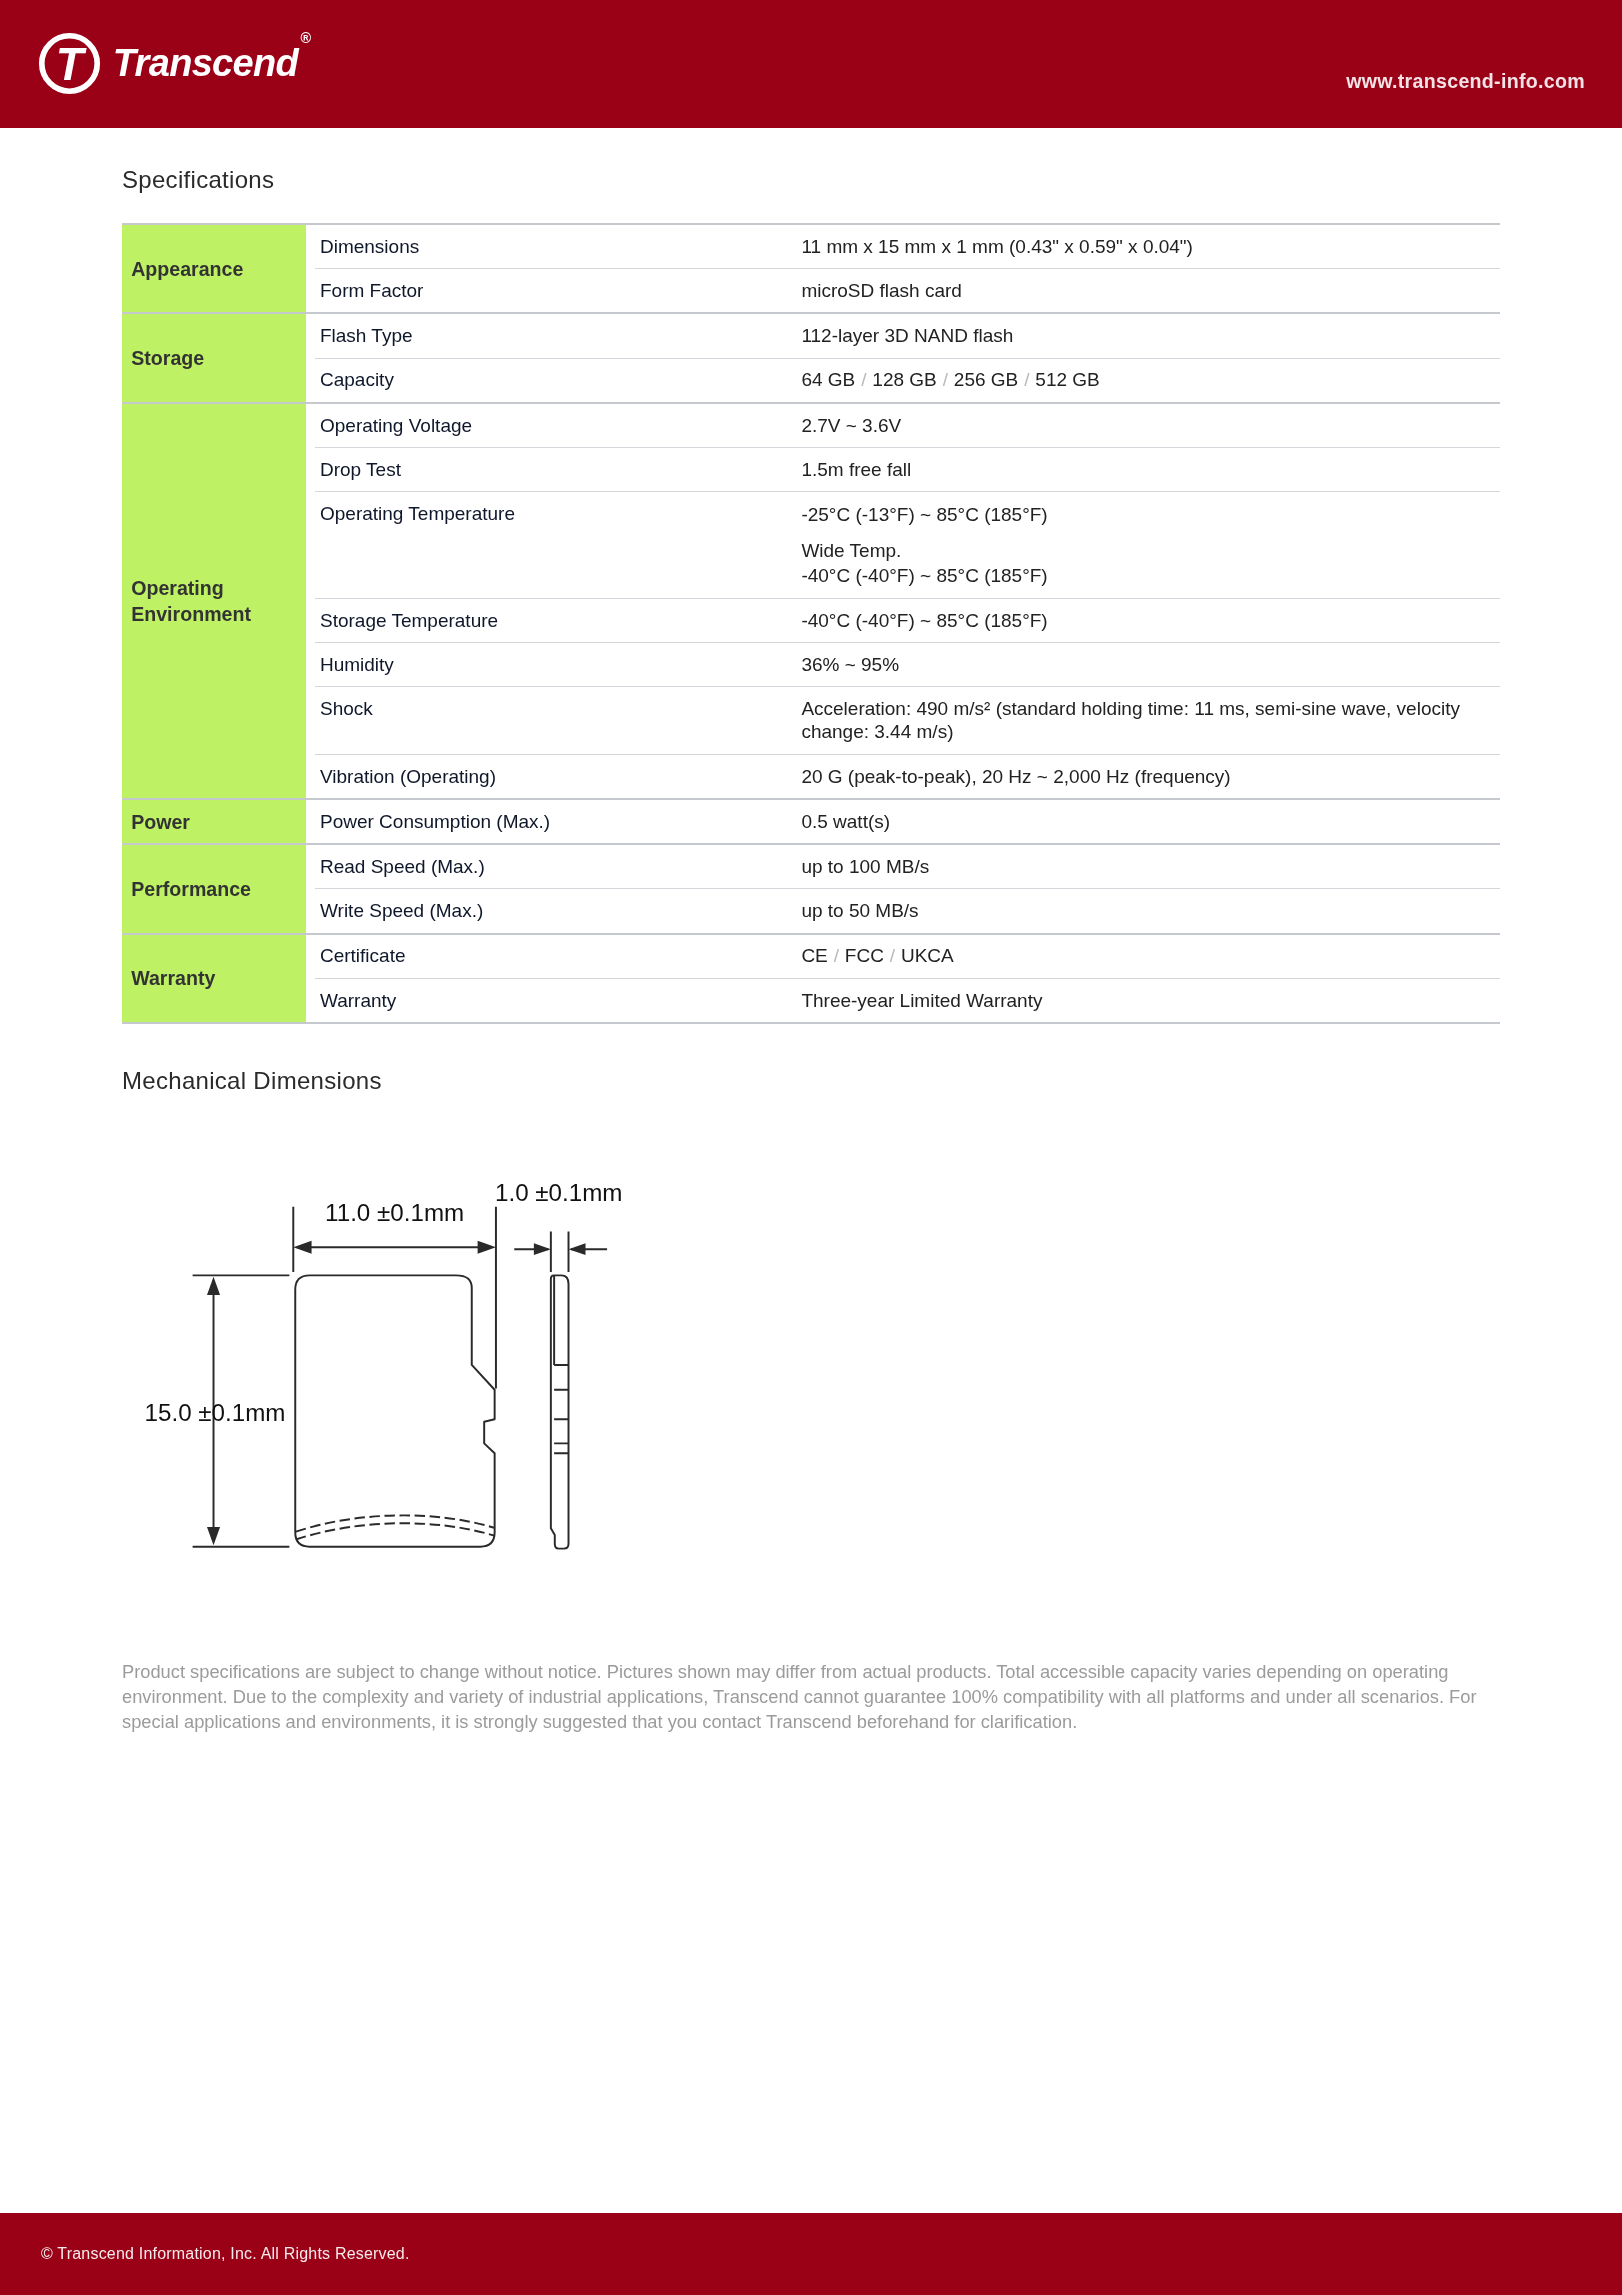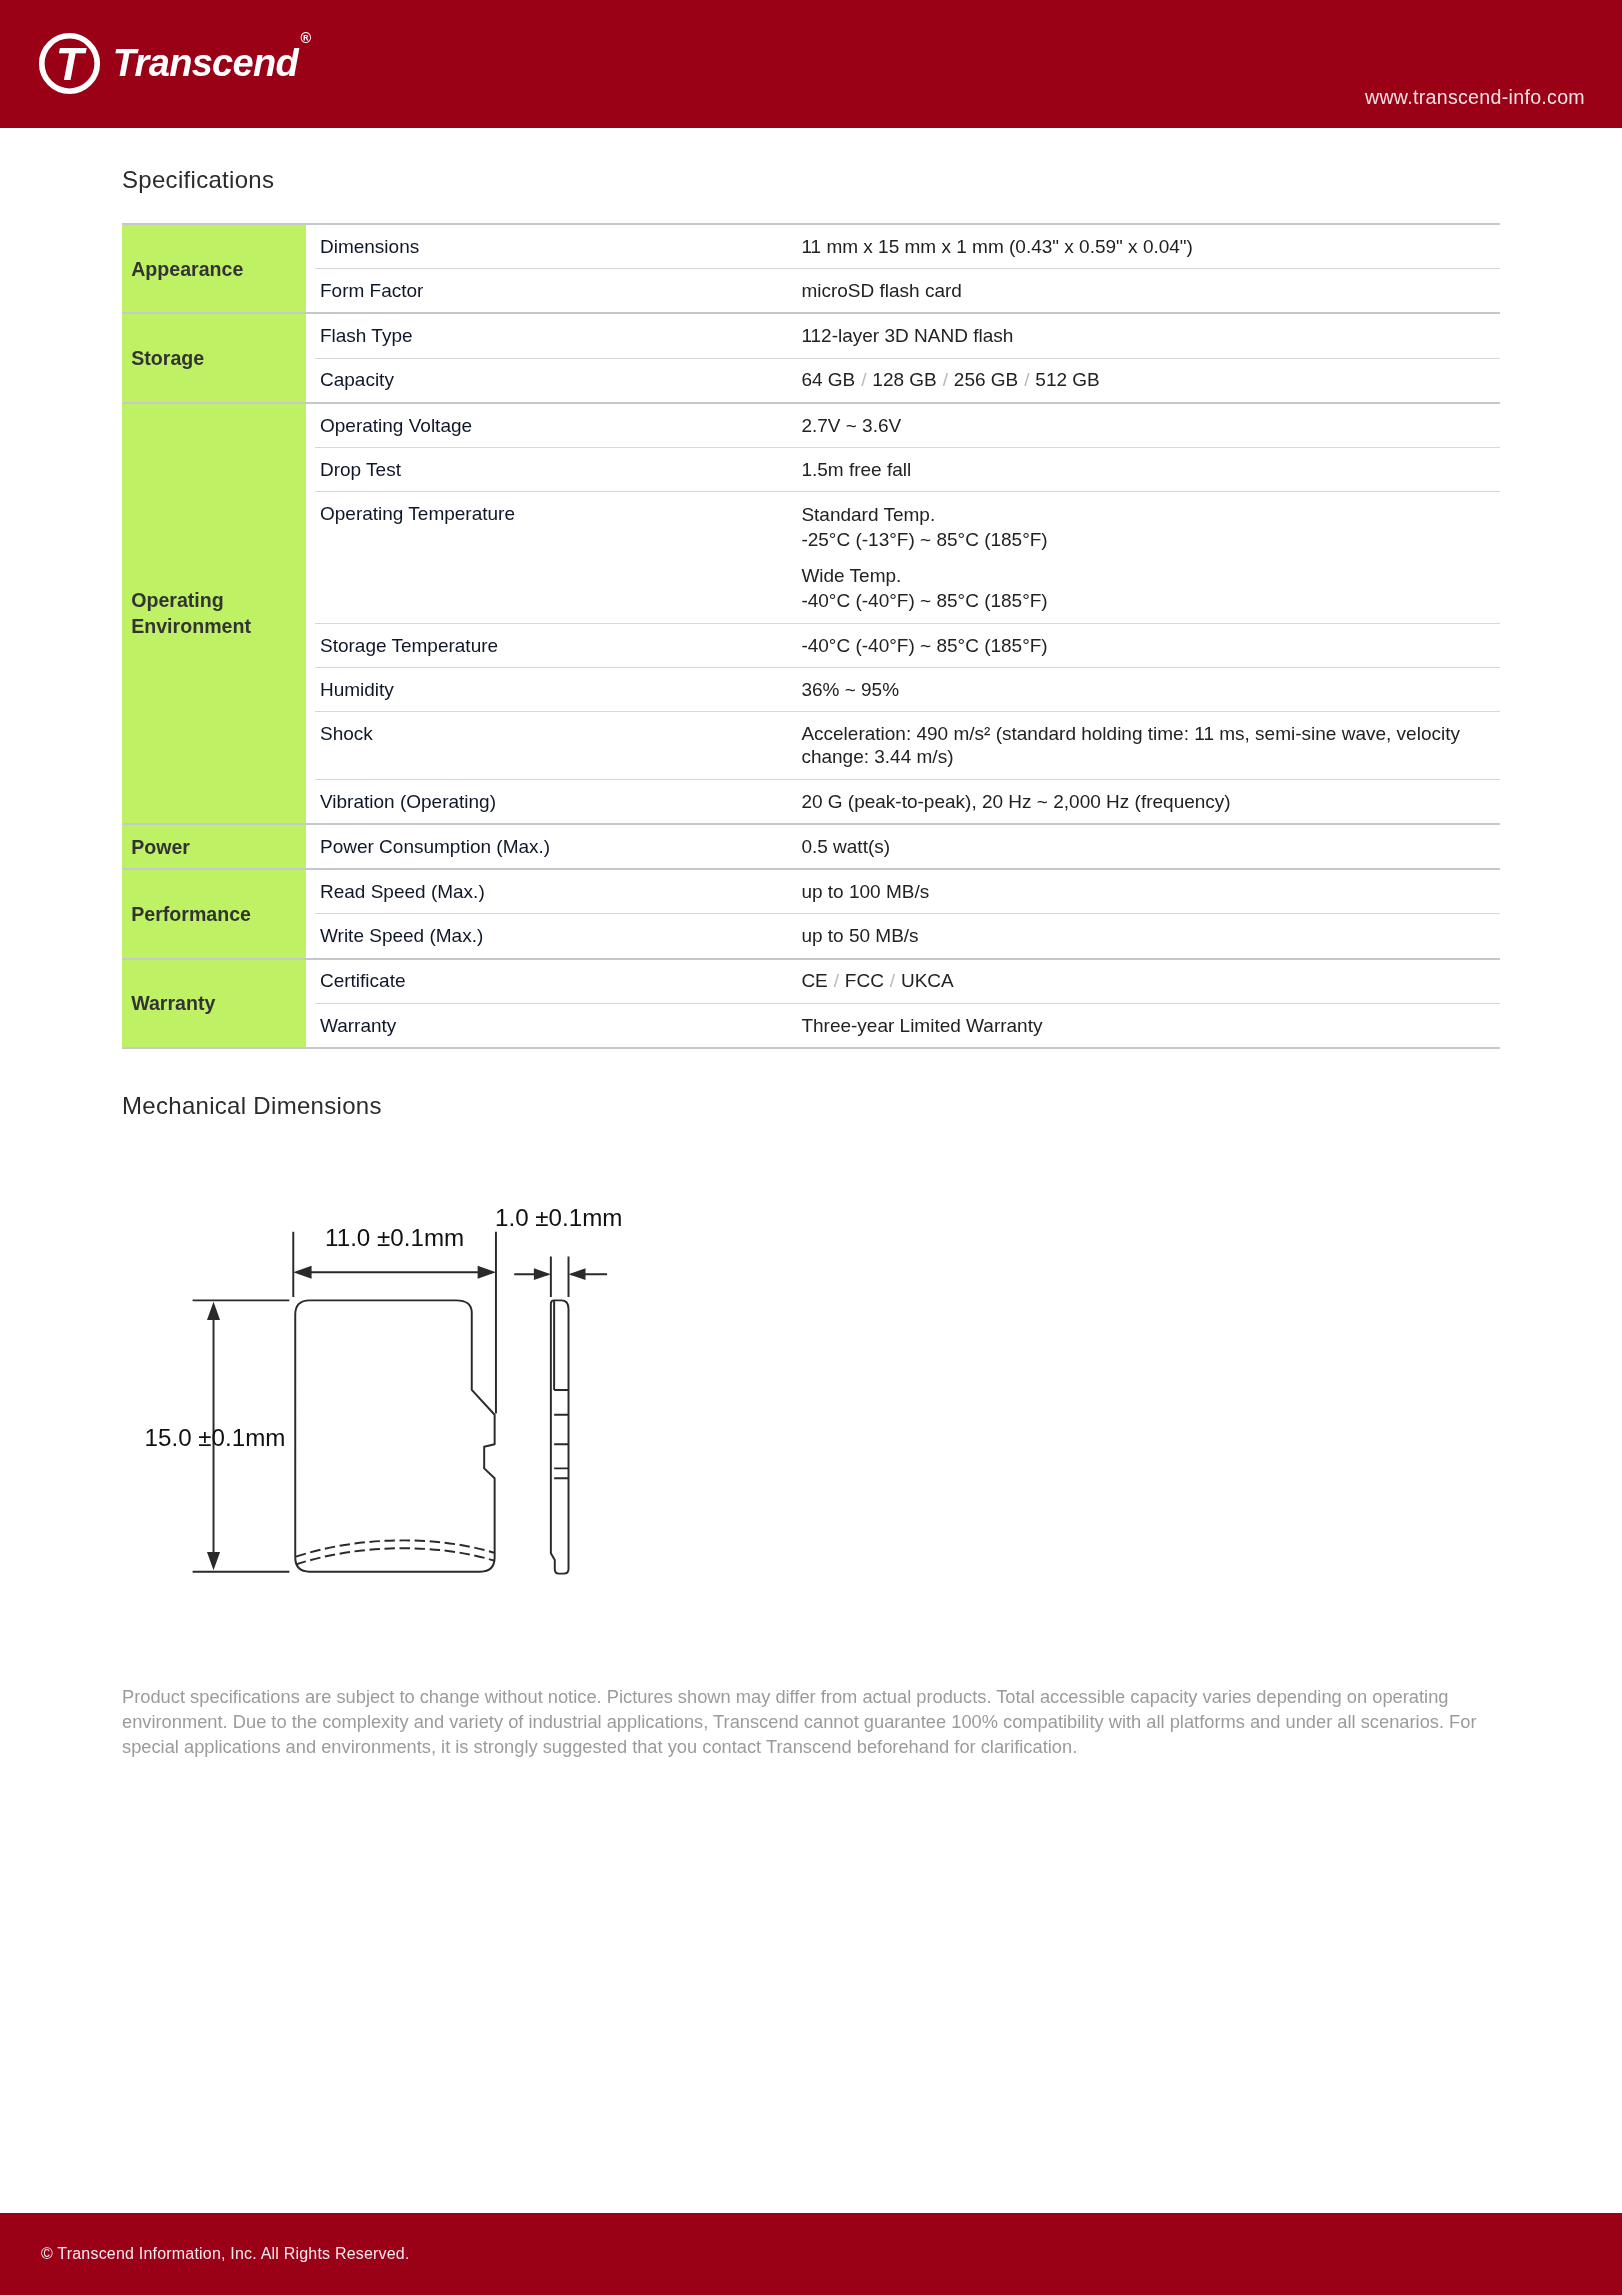--- a/index.html
+++ b/index.html
@@ -23,22 +23,22 @@
   .logo-circle{width:63px;height:63px;}
   .wordmark{
     color:#ffffff;font-size:38px;font-weight:bold;font-style:italic;
     letter-spacing:-0.7px;margin-left:11.8px;
   }
   .reg-mark{
     color:#ffffff;font-size:14.4px;font-weight:bold;
     vertical-align:top;position:relative;top:-11.8px;left:2.6px;font-style:normal;
   }
   .website{
-    position:absolute;right:37px;bottom:19px;
-    color:#f3e3e6;font-size:19.6px;letter-spacing:0.3px;
+    position:absolute;right:37px;bottom:35px;
+    color:#f3e3e6;font-size:19.6px;letter-spacing:0.3px;font-weight:bold;
   }
   
   .content{position:absolute;left:122px;top:128px;width:1378px;}
   h1.section-title{
     font-size:24px;font-weight:400;color:#2b2b2b;
     margin:38px 0 29px 0;letter-spacing:0.3px;
   }
   
   .spec-table{
     width:1378px;
@@ -147,21 +147,20 @@
             <div class="label">Operating Voltage</div>
             <div class="value">2.7V ~ 3.6V</div>
           </div>
           <div class="row">
             <div class="label">Drop Test</div>
             <div class="value">1.5m free fall</div>
           </div>
           <div class="row">
             <div class="label">Operating Temperature</div>
             <div class="value">
-              <div class="vline">Standard Temp.</div>
               <div class="vline">-25°C (-13°F) ~ 85°C (185°F)</div>
               <div class="vspacer"></div>
               <div class="vline">Wide Temp.</div>
               <div class="vline">-40°C (-40°F) ~ 85°C (185°F)</div>
             </div>
           </div>
           <div class="row">
             <div class="label">Storage Temperature</div>
             <div class="value">-40°C (-40°F) ~ 85°C (185°F)</div>
           </div>

